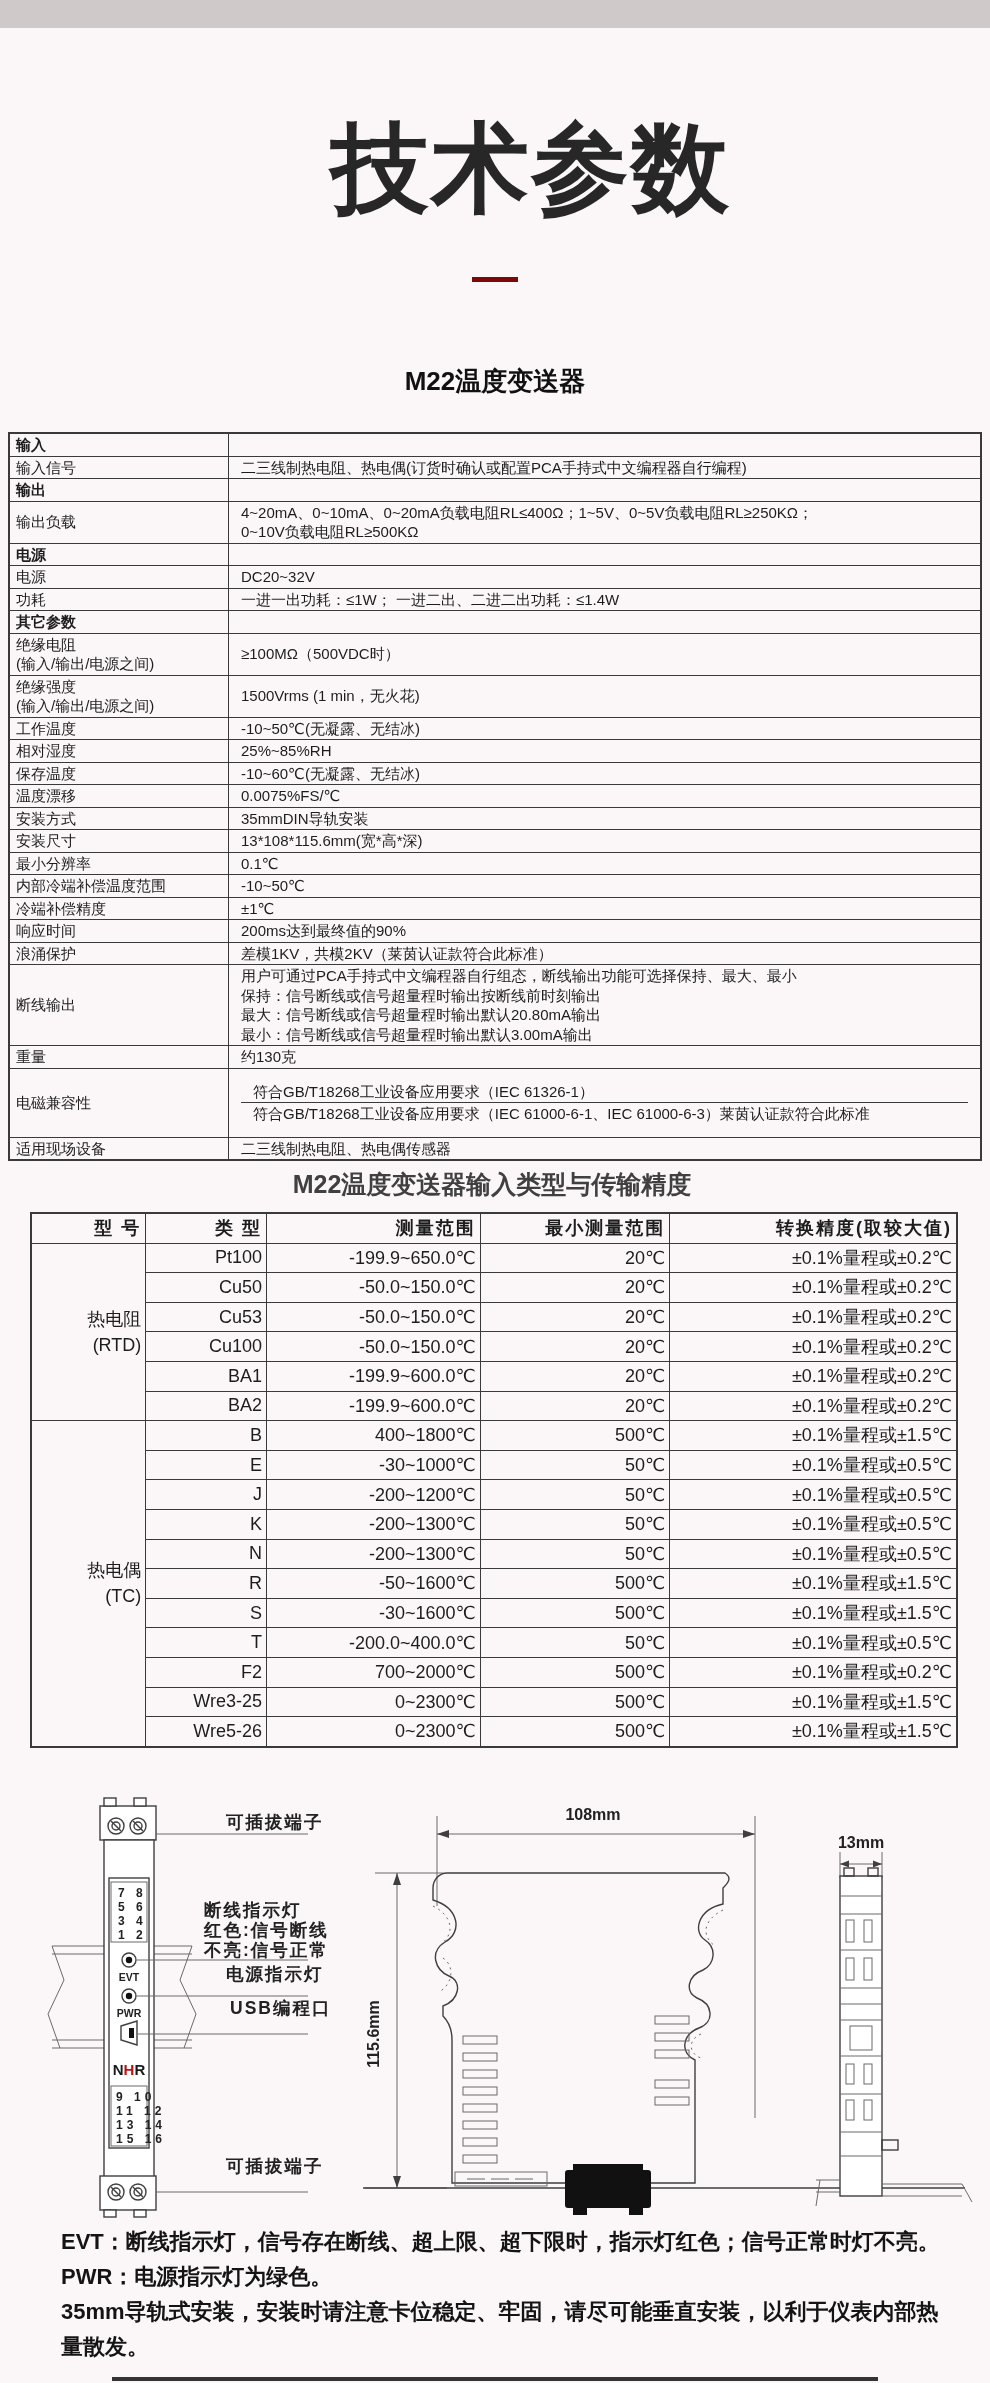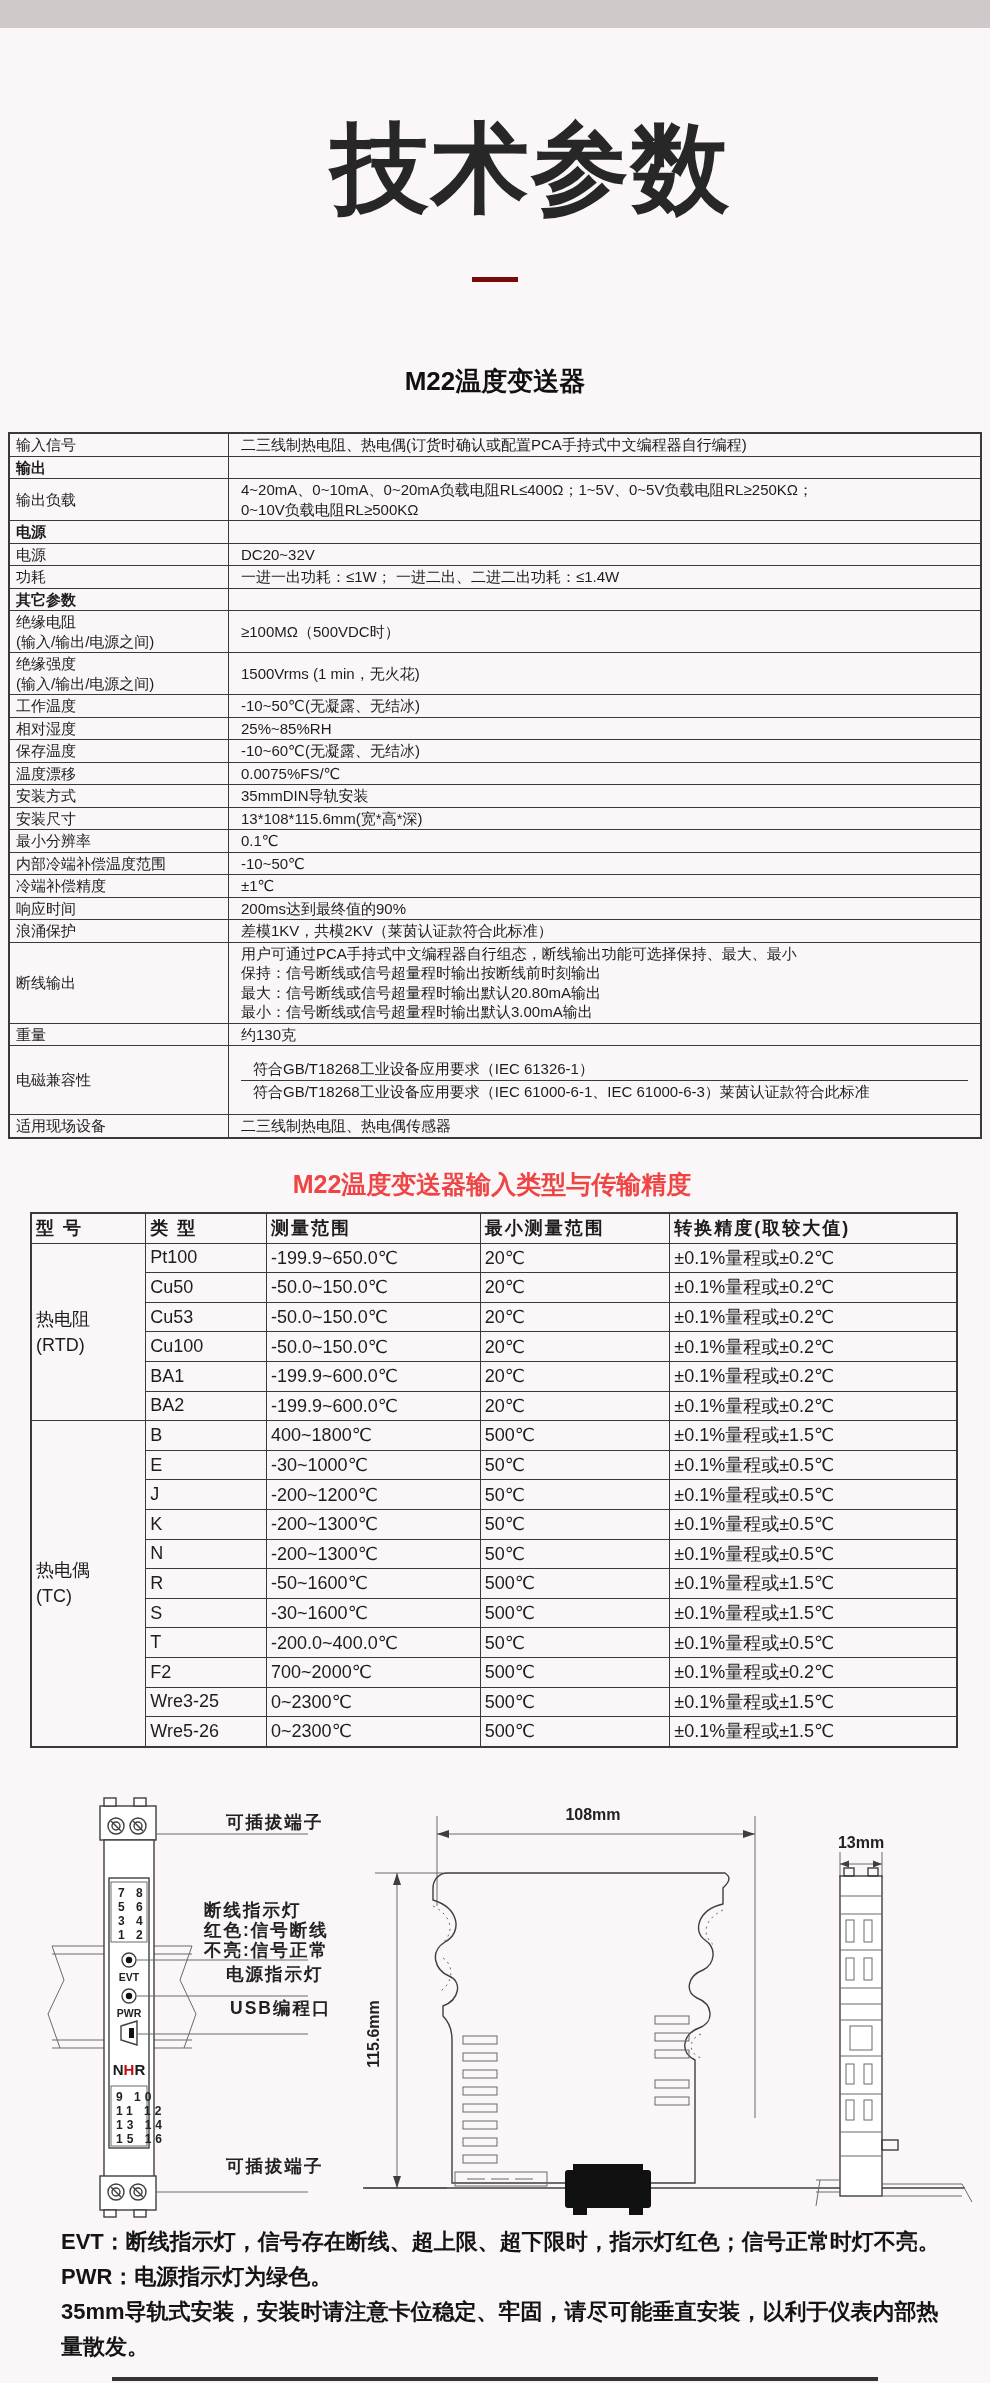--- a/index.html
+++ b/index.html
@@ -16,23 +16,23 @@
   .spec{position:absolute;top:432px;left:8px;width:974px;font-size:15px;border:2px solid #3a3a3a;}
   .spec td{border:1.5px solid #3a3a3a;padding:1px 6px;line-height:19.5px;vertical-align:middle;color:#1d1d1d;}
   .spec td.c1{width:206px;}
   .spec td.c2{padding-left:12px;}
   .spec tr.sec td{font-weight:700;}
   .spec td.split{padding:12px;}
   .spec td.split div{padding:1px 0 1px 12px;}
   .spec td.split div.sp2{border-top:1.5px solid #3a3a3a;}
   
   .t2title{position:absolute;top:1168px;left:0;width:984px;text-align:center;
-           font-size:25px;font-weight:700;color:#ef4444;}
+           font-size:25px;font-weight:700;color:#404040;}
   .typetab{position:absolute;top:1212px;left:30px;width:928px;font-size:18px;
-           text-align:left;border:2px solid #3a3a3a;padding-left:38px;}
+           text-align:right;border:2px solid #3a3a3a;padding-left:38px;}
   .typetab th,.typetab td{border:1.5px solid #3a3a3a;height:28.6px;font-weight:400;color:#1d1d1d;padding:0 4px;}
   .typetab th{font-weight:600;letter-spacing:2px;}
   .typetab td.grp{font-size:18px;line-height:26px;}
   
   .diag{position:absolute;top:1788px;left:0;width:990px;height:438px;}
   .diag svg{position:absolute;top:0;}
   .dlabel{font-size:17.5px;font-weight:700;fill:#222;letter-spacing:2px;}
   .dim{font-size:16px;font-weight:700;fill:#222;}
   .tnum{font-size:12px;font-weight:700;fill:#222;letter-spacing:4px;}
   .ledtxt{font-size:10.5px;font-weight:700;fill:#222;}
@@ -48,20 +48,26 @@
 <body>
 
 <div class="page">
   <div class="topstrip"></div>
   <div class="title">技术参数</div>
   <div class="dash"></div>
   <div class="subtitle">M22温度变送器</div>
 
   <table class="spec">
     <tbody id="spec-body">
+        <tr class="sec">
+          <td class="c1">
+            <div>输入</div>
+          </td>
+          <td class="c2"></td>
+        </tr>
         <tr>
           <td class="c1">
             <div>输入信号</div>
           </td>
           <td class="c2">
             <div>二三线制热电阻、热电偶(订货时确认或配置PCA手持式中文编程器自行编程)</div>
           </td>
         </tr>
         <tr class="sec">
           <td class="c1">

